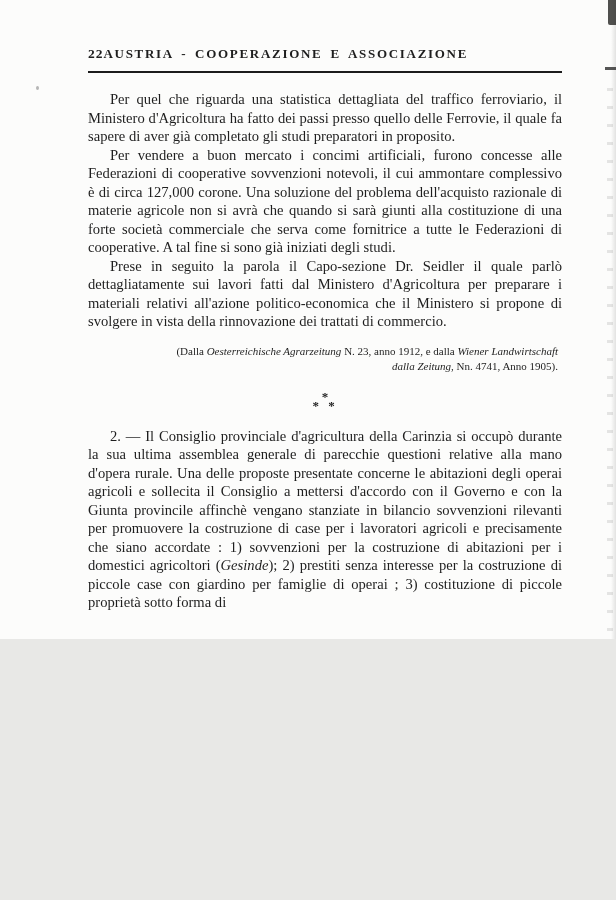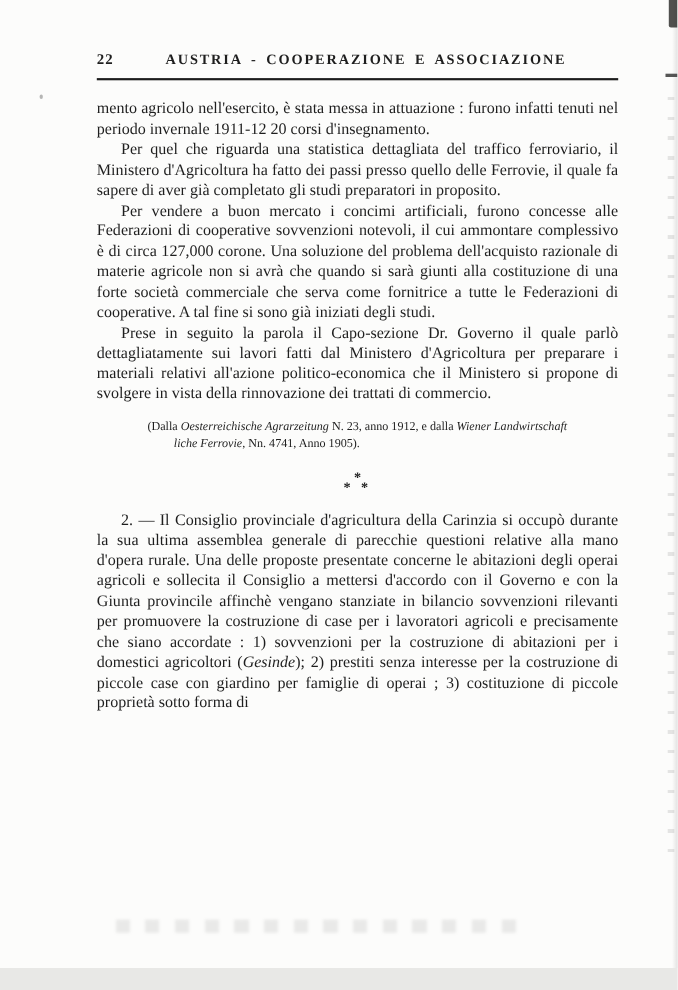--- a/index.html
+++ b/index.html
@@ -1,51 +1,51 @@
 <!DOCTYPE html>
 <html><head>
 <meta charset="utf-8">
 <style>
   html,body{margin:0;padding:0;background:#e8e8e6;}
   .page{
     position:relative;
-    width:616px;height:880px;
+    width:616px;height:639px;
     margin:0 auto;
     background:#fcfcfb;
     font-family:"Liberation Serif", serif;
     color:#1e1e1e;
     overflow:hidden;
   }
   .header{
     position:absolute;top:46px;left:88px;right:54px;
     display:flex;align-items:baseline;
   }
   .page-num{font-weight:bold;font-size:13.5px;letter-spacing:1px;}
   .header-title{
-    flex:1;text-align:center;
+    flex:1;text-align:left;
     font-weight:bold;font-size:13px;letter-spacing:1.7px;
     word-spacing:3px;
   }
   .rule{
     position:absolute;top:71px;left:88px;right:54px;
     height:2px;background:#1c1c1c;
   }
   .content{position:absolute;top:90px;left:88px;right:54px;}
   .para{
     margin:0;
     font-size:14.6px;line-height:18.5px;
     text-align:justify;text-justify:inter-word;
   }
   .para.indent{text-indent:22px;}
   .b{font-weight:normal;}
   .i{font-style:italic;}
   .footnote{
     margin-top:13px;
     padding-left:46px;padding-right:4px;
-    font-size:11px;line-height:15.5px;
+    font-size:11px;line-height:15.5px;text-align:right;
   }
   .fn-line{white-space:normal;}
   .fn-line + .fn-line{padding-left:24px;}
   .divider{
     margin-top:17px;margin-bottom:16px;
     text-align:center;font-weight:bold;font-size:13px;
   }
   .divider .div-top{display:block;line-height:9px;}
   .divider .div-bottom{display:block;line-height:10px;letter-spacing:3px;}
   
@@ -86,29 +86,28 @@
   <div class="header">
     <span class="page-num">22</span>
     <span class="header-title">AUSTRIA - COOPERAZIONE E ASSOCIAZIONE</span>
   </div>
 
   <div class="rule"></div>
 
   <div class="content">
 
     <div>
-        <p class="para"><span>mento agricolo nell'esercito, è stata messa in attuazione : furono infatti tenuti nel periodo invernale 1911-12 20 corsi d'insegnamento.</span></p>
         <p class="para indent"><span>Per quel che riguarda una statistica dettagliata del traffico ferroviario, il Ministero d'Agricoltura ha fatto dei passi presso quello delle Ferrovie, il quale fa sapere di aver già completato gli studi preparatori in proposito.</span></p>
         <p class="para indent"><span>Per vendere a buon mercato i concimi artificiali, furono concesse alle Federazioni di cooperative sovvenzioni notevoli, il cui ammontare complessivo è di circa 127,000 corone. Una soluzione del problema dell'acquisto razionale di materie agricole non si avrà che quando si sarà giunti alla costituzione di una forte società commerciale che serva come fornitrice a tutte le Federazioni di cooperative. A tal fine si sono già iniziati degli studi.</span></p>
-        <p class="para indent"><span>Prese in seguito la parola il Capo-sezione Dr. Governo il quale parlò dettagliatamente sui lavori fatti dal Ministero d'Agricoltura per preparare i materiali relativi all'azione politico-economica che il Ministero si propone di svolgere in vista della rinnovazione dei trattati di commercio.</span></p>
+        <p class="para indent"><span>Prese in seguito la parola il Capo-sezione Dr. Seidler il quale parlò dettagliatamente sui lavori fatti dal Ministero d'Agricoltura per preparare i materiali relativi all'azione politico-economica che il Ministero si propone di svolgere in vista della rinnovazione dei trattati di commercio.</span></p>
       </div>
 
     <div class="footnote">
         <div class="fn-line"><span>(Dalla </span><span class="i">Oesterreichische Agrarzeitung</span><span> N. 23, anno 1912, e dalla </span><span class="i">Wiener Landwirtschaft</span></div>
-        <div class="fn-line"><span class="i">liche Ferrovie</span><span>, Nn. 4741, Anno 1905).</span></div>
+        <div class="fn-line"><span class="i">dalla Zeitung</span><span>, Nn. 4741, Anno 1905).</span></div>
       </div>
 
     <div class="divider">
       <span class="div-top">*</span>
       <span class="div-bottom">* *</span>
     </div>
 
     <div>
         <p class="para indent"><span>2. — Il </span><span class="b">Consiglio provinciale d'agricultura della Carinzia</span><span> si occupò durante la sua ultima assemblea generale di parecchie questioni relative alla mano d'opera rurale. Una delle proposte presentate concerne le abitazioni degli operai agricoli e sollecita il Consiglio a mettersi d'accordo con il Governo e con la Giunta provincile affinchè vengano stanziate in bilancio sovvenzioni rilevanti per promuovere la costruzione di case per i lavoratori agricoli e precisamente che siano accordate : 1) sovvenzioni per la costruzione di abitazioni per i domestici agricoltori (</span><span class="i">Gesinde</span><span>); 2) prestiti senza interesse per la costruzione di piccole case con giardino per famiglie di operai ; 3) costituzione di piccole proprietà sotto forma di</span></p>
       </div>

